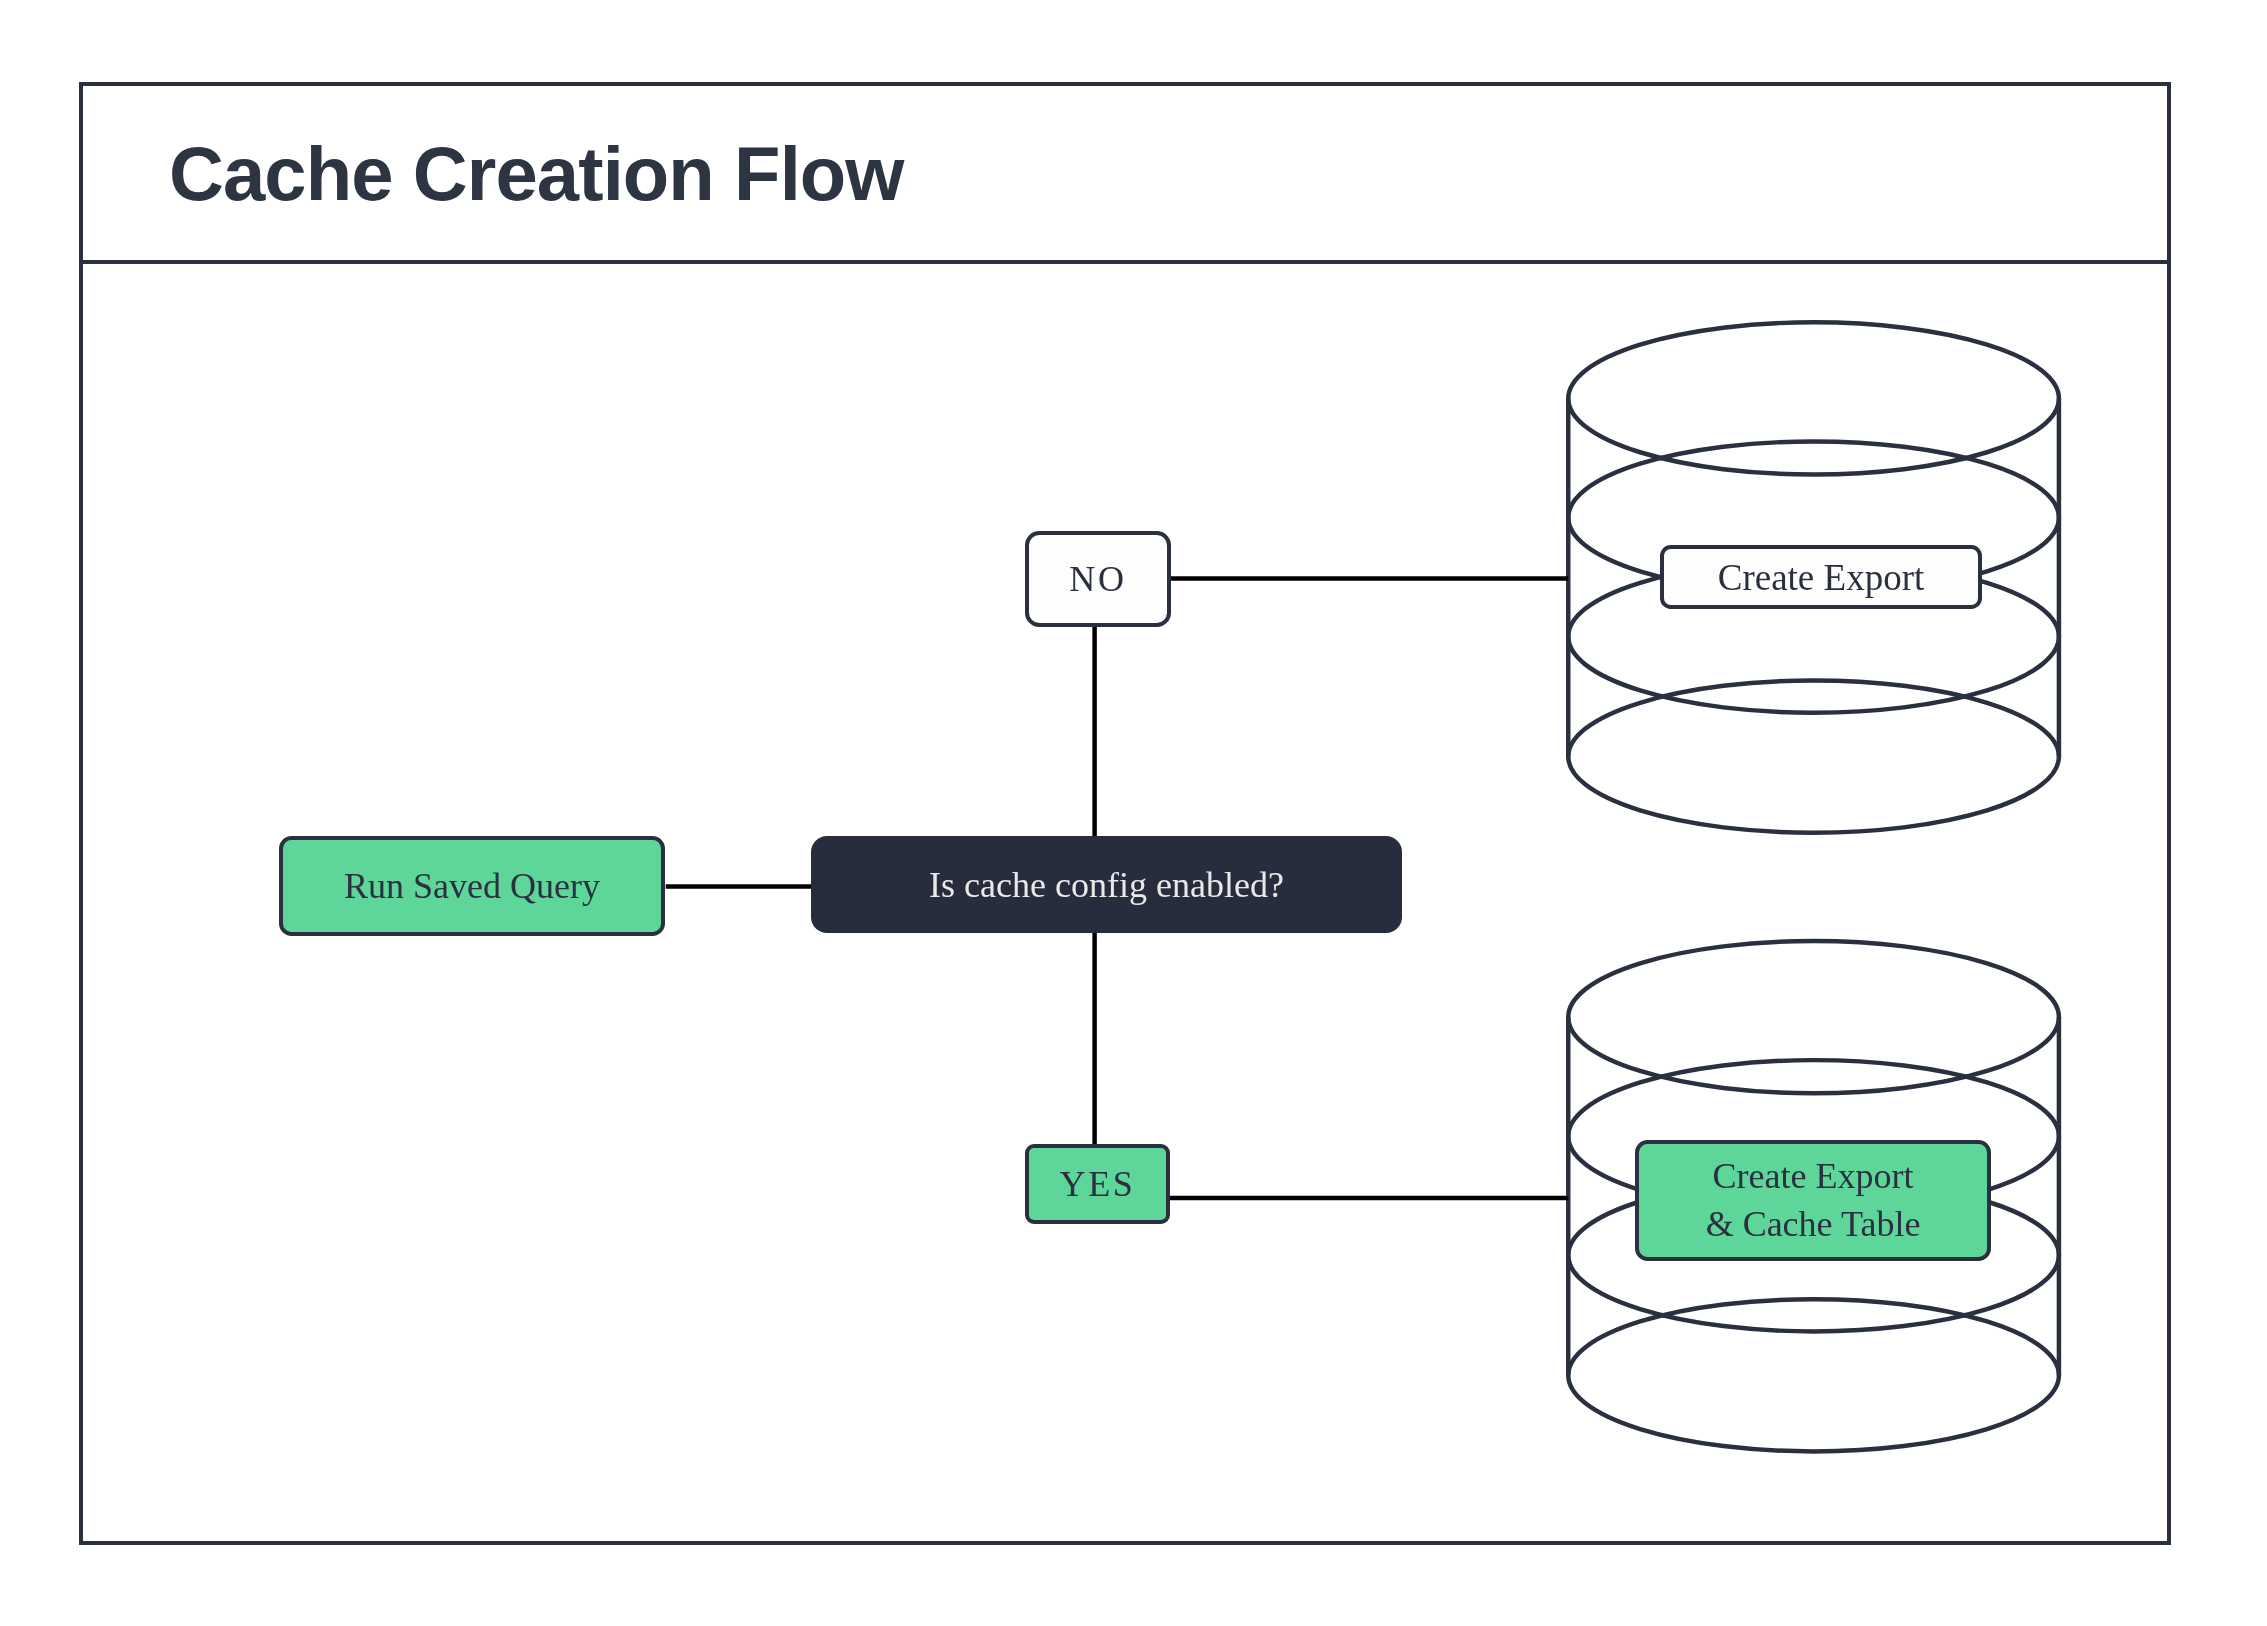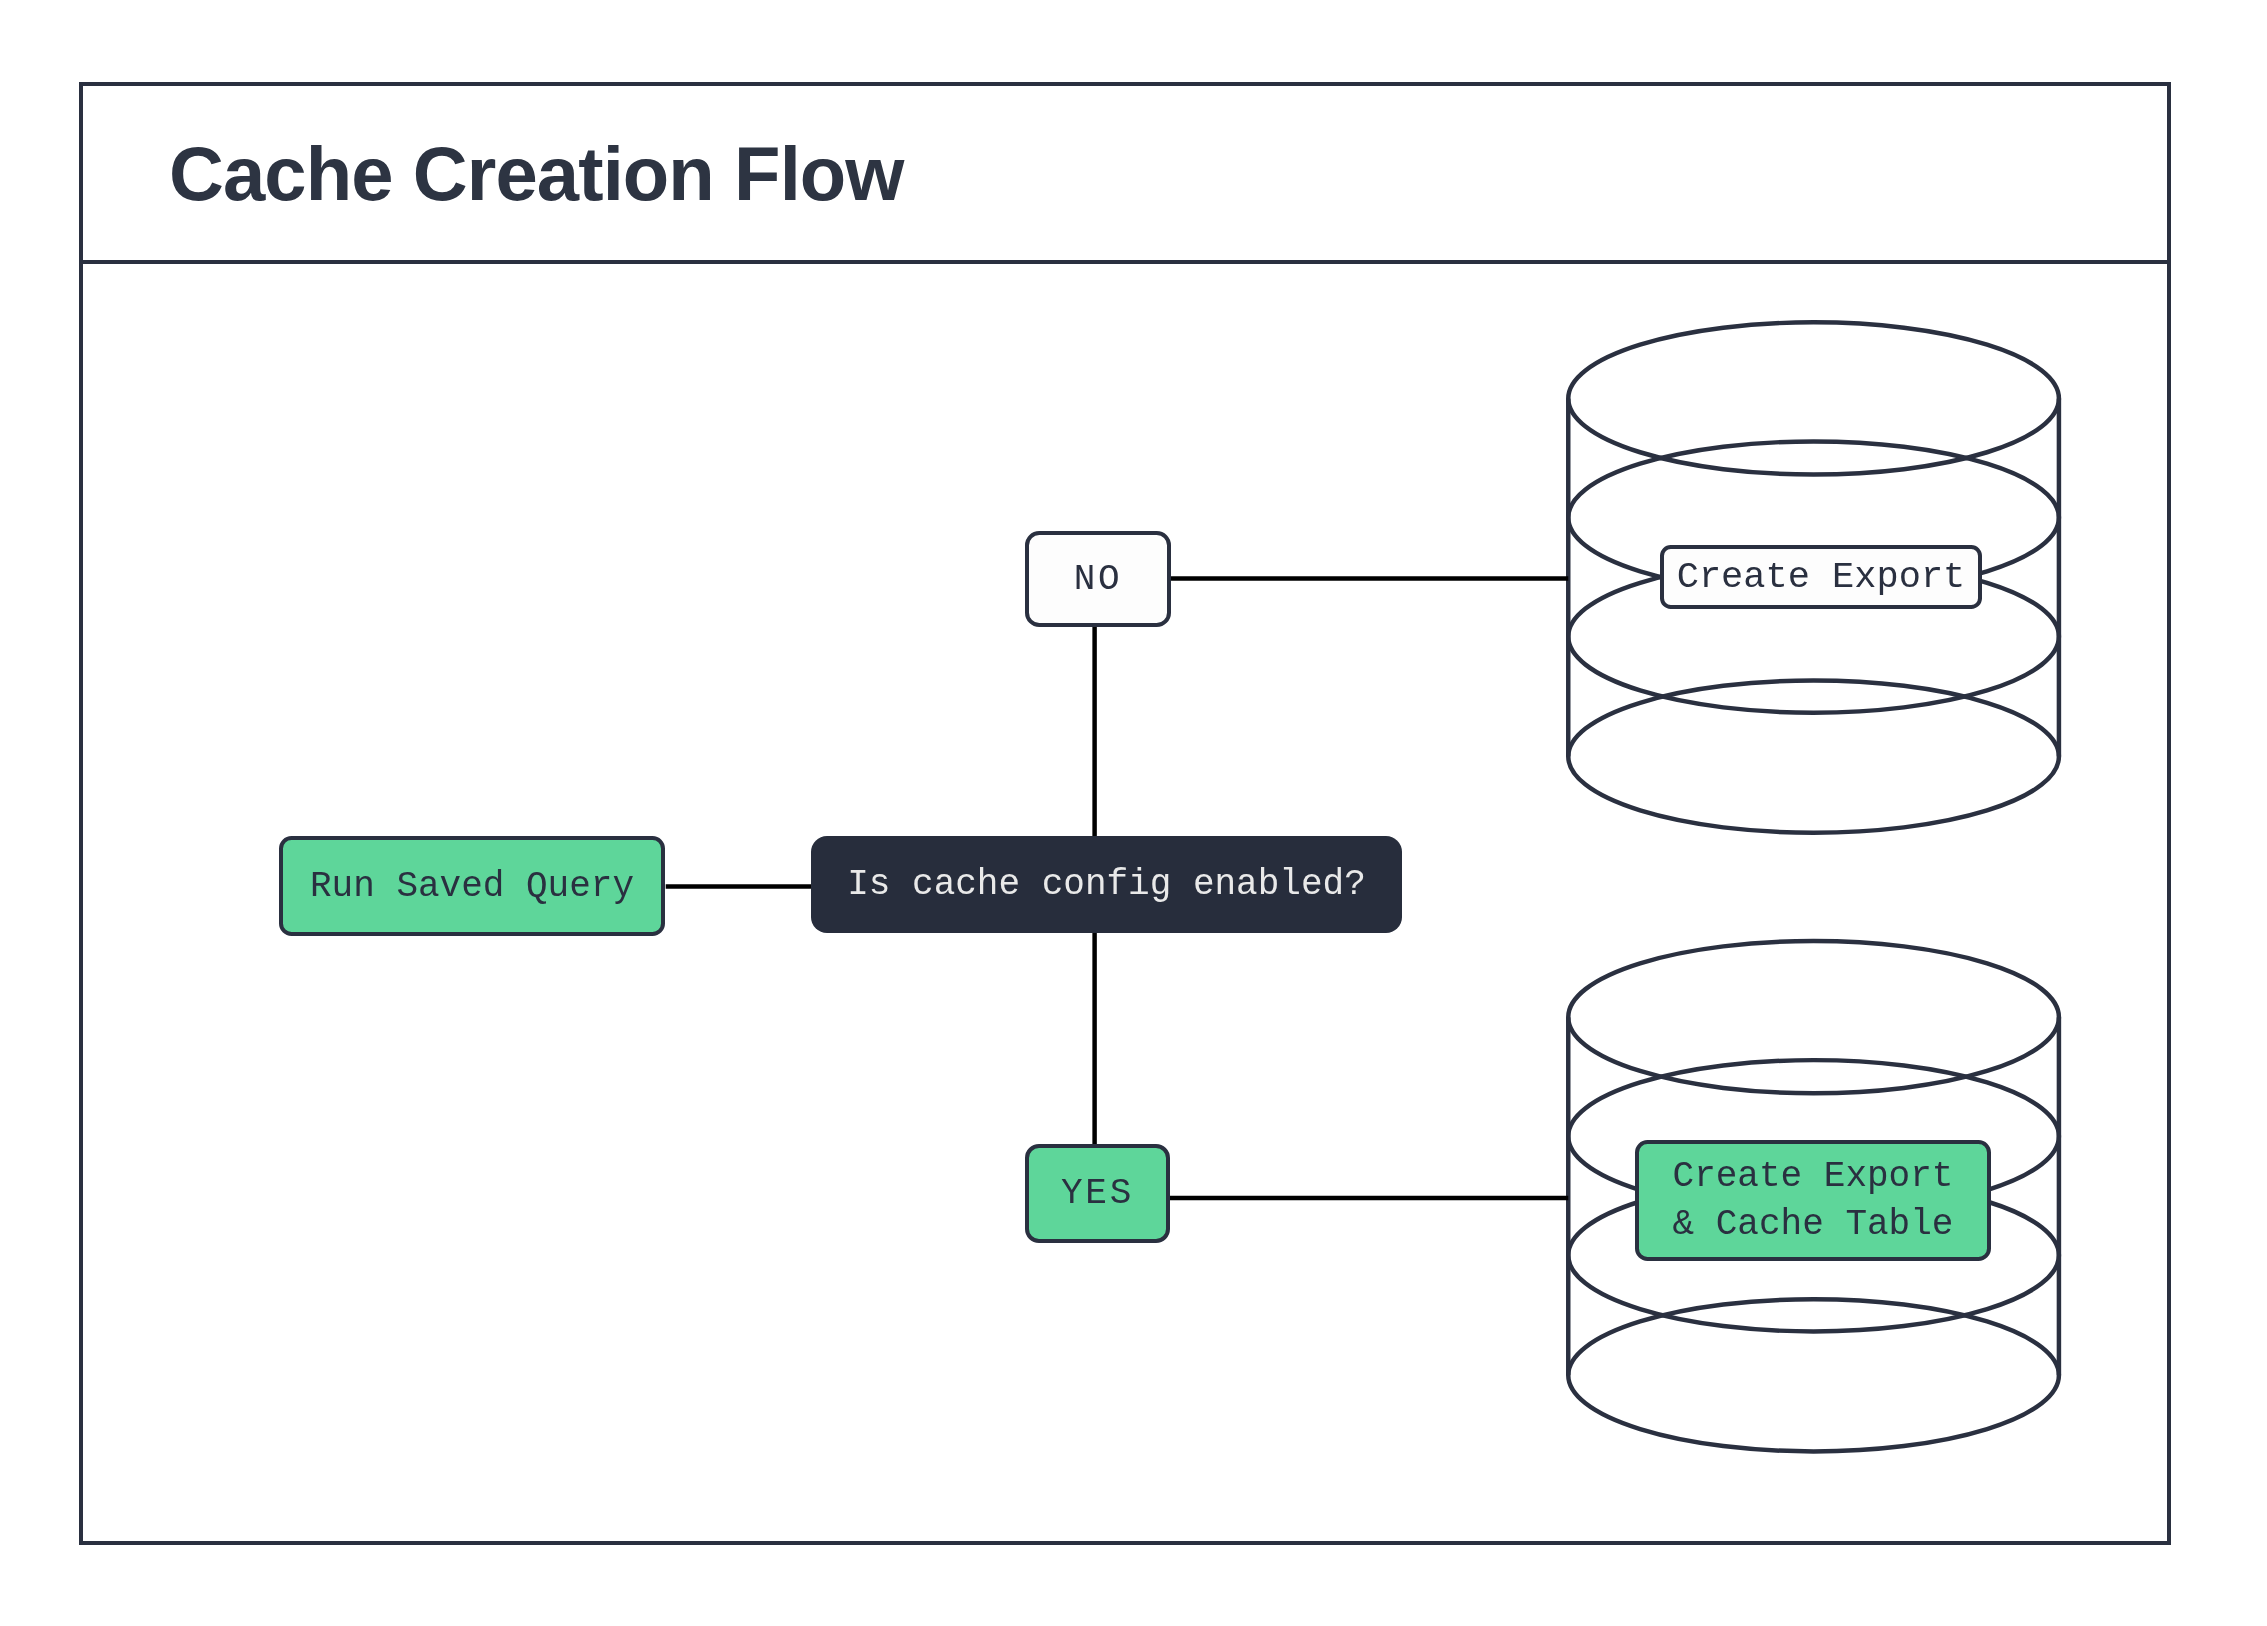--- a/index.html
+++ b/index.html
@@ -51,42 +51,42 @@
     left: 0; top: 0;
     z-index: 2;
   }
   
   .node {
     position: absolute;
     box-sizing: border-box;
     display: flex;
     align-items: center;
     justify-content: center;
-    font-family: Liberation Mono, monospace;
+    font-family: Liberation Serif, serif;
     font-size: 36px;
     color: #2a3040;
     z-index: 3;
     text-align: center;
   }
   .node-green {
     background: #5ed69a;
     border: 4.5px solid #2a3040;
   }
   .node-white {
     background: #fdfdfd;
     border: 4.5px solid #2a3040;
   }
   .node-dark {
     background: #272d3c;
     color: #e9e9e9;
   }
   .node-run-query   { left: 279px;  top: 836px;  width: 386px; height: 100px; border-radius: 12.5px; }
   .node-decision    { left: 811px;  top: 836px;  width: 591px; height: 97px; border-radius: 16px; }
   .node-no          { left: 1025px; top: 531px;  width: 146px; height: 96px; border-radius: 14.3px; letter-spacing: 2.7px; }
-  .node-yes         { left: 1025px; top: 1144px; width: 145px; height: 99px; border-radius: 14px; letter-spacing: 2.7px; }
+  .node-yes         { left: 1025px; top: 1144px; width: 145px; height: 80px; border-radius: 9px; letter-spacing: 2.7px; }
   .node-db-export   { left: 1660px; top: 545px;  width: 322px; height: 64px;  border-radius: 10.7px; font-size: 37px; }
   .node-db-export-cache {
     left: 1635px; top: 1140px; width: 356px; height: 121px; border-radius: 12.5px;
     white-space: pre-line; line-height: 1.32;
   }
 </style>
 </head>
 <body>
 
 <div class="stage">

